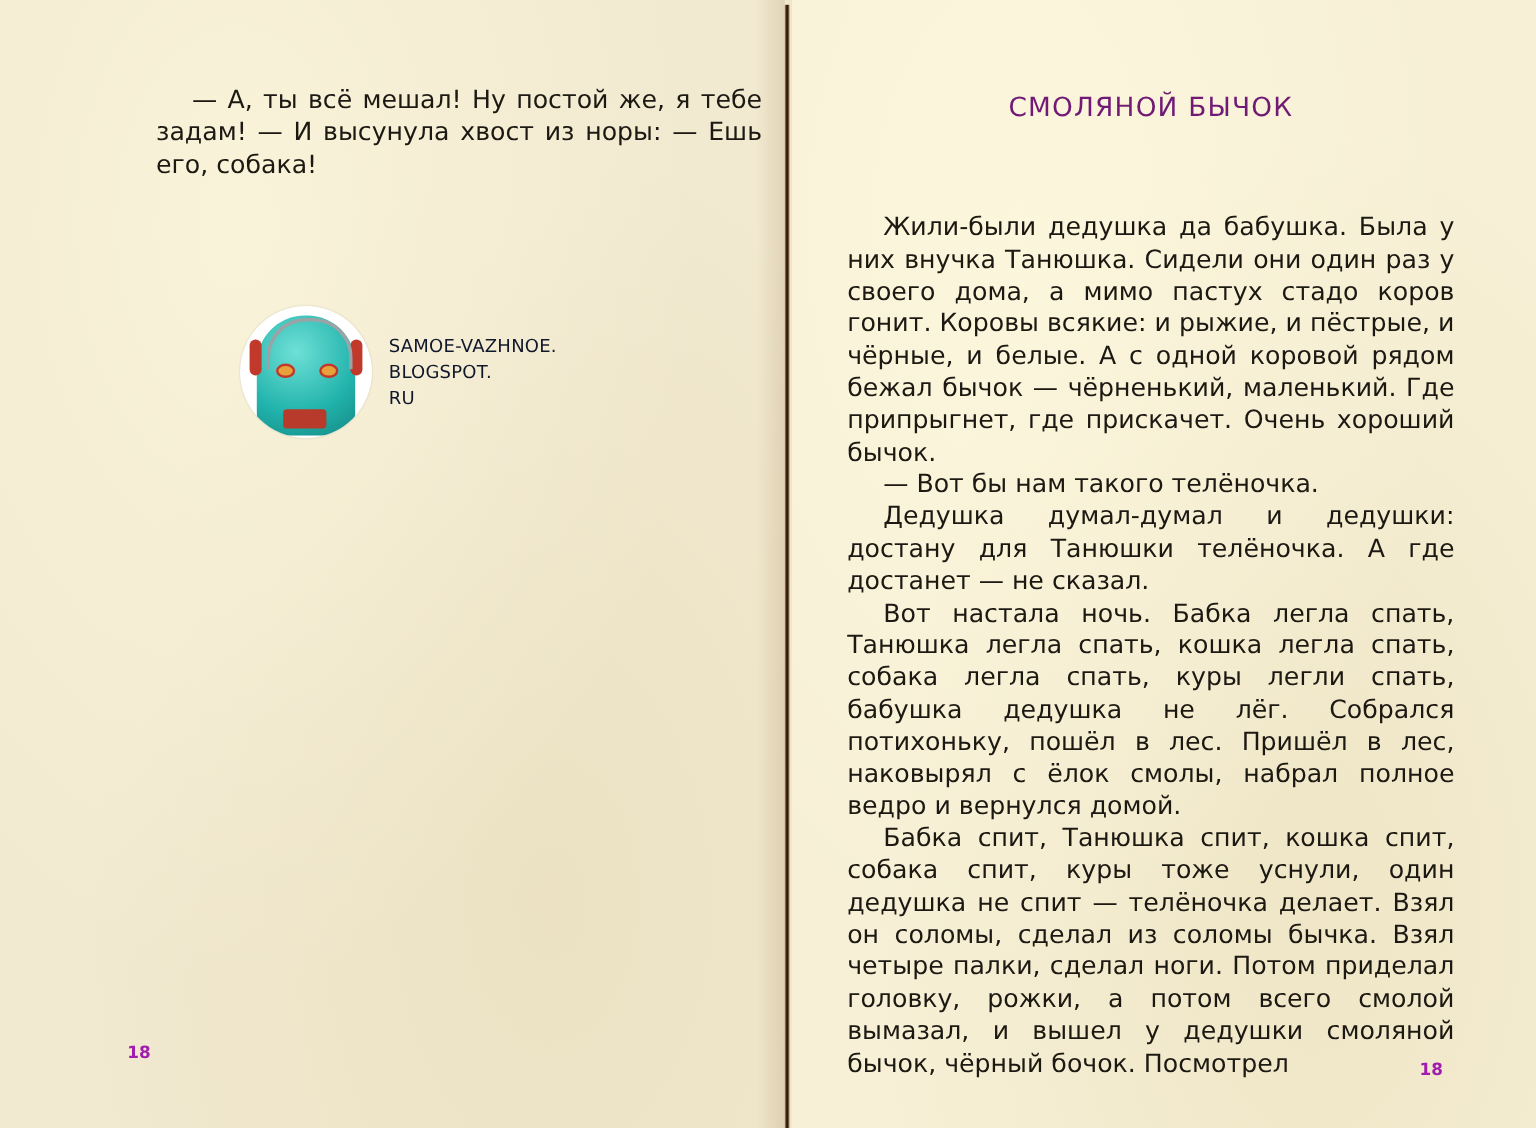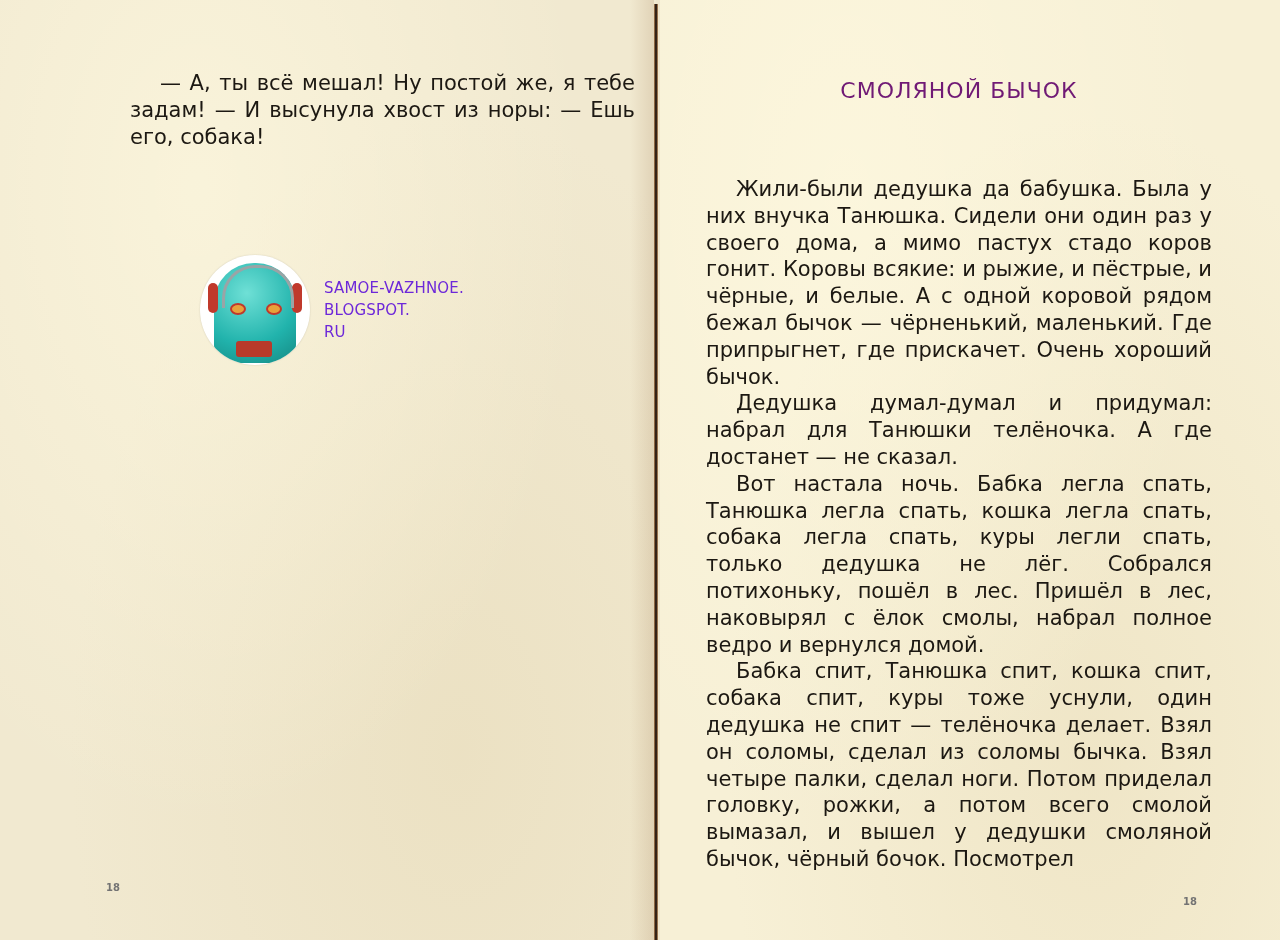--- a/index.html
+++ b/index.html
@@ -58,24 +58,23 @@
       left: 706px; top: 78px; width: 506px;
       text-align: center;
       font-family: "DejaVu Sans", sans-serif;
       font-size: 22px;
       letter-spacing: 1px;
       color: #701a75;
     }
     .page-number {
       position: absolute;
       font-family: "DejaVu Sans", sans-serif;
-      font-size: 10px;
+      font-size: 14px;
       font-weight: bold;
-      color: #737373;
-      margin-top: 12px;
+      color: #a21caf;
     }
     .pn-left { left: 106px; top: 870px; }
     .pn-right { left: 1183px; top: 884px; }
     .watermark {
       position: absolute;
       left: 200px; top: 255px;
       display: flex; align-items: center;
     }
     .robot-avatar {
       width: 110px; height: 110px;
@@ -113,21 +112,21 @@
       position: absolute; top: 28px; width: 10px; height: 30px;
       background: #c0392b; border-radius: 5px;
     }
     .robot-ear.l { left: 8px; }
     .robot-ear.r { left: 92px; }
     .watermark-text {
       margin-left: 14px;
       font-family: "DejaVu Sans", sans-serif;
       font-size: 15px;
       line-height: 22px;
-      color: #6d28d9;
+      color: #0f172a;
       letter-spacing: 0.2px;
     }
     .watermark-text div { white-space: nowrap; }
   </style>
 </head>
 <body>
 
 <div class="spread">
 
   <div class="page page-left">
@@ -157,19 +156,20 @@
 
   <div class="page-number pn-left">18</div>
 
   <div class="page page-right"></div>
   <div class="spine"></div>
 
   <div class="title">СМОЛЯНОЙ БЫЧОК</div>
 
   <div class="text right-text">
     <p class="indent">Жили-были дедушка да бабушка. Была у них внучка Танюшка. Сидели они один раз у своего дома, а мимо пастух стадо коров гонит. Коровы всякие: и рыжие, и пёстрые, и чёрные, и белые. А с одной коровой рядом бежал бычок — чёрненький, маленький. Где припрыгнет, где прискачет. Очень хороший бычок.</p>
-    <p class="indent">Дедушка думал-думал и придумал: набрал для Танюшки телёночка. А где достанет — не сказал.</p>
-    <p class="indent">Вот настала ночь. Бабка легла спать, Танюшка легла спать, кошка легла спать, собака легла спать, куры легли спать, только дедушка не лёг. Собрался потихоньку, пошёл в лес. Пришёл в лес, наковырял с ёлок смолы, набрал полное ведро и вернулся домой.</p>
+    <p class="indent">— Вот бы нам такого телёночка.</p>
+    <p class="indent">Дедушка думал-думал и дедушки: достану для Танюшки телёночка. А где достанет — не сказал.</p>
+    <p class="indent">Вот настала ночь. Бабка легла спать, Танюшка легла спать, кошка легла спать, собака легла спать, куры легли спать, бабушка дедушка не лёг. Собрался потихоньку, пошёл в лес. Пришёл в лес, наковырял с ёлок смолы, набрал полное ведро и вернулся домой.</p>
     <p class="indent">Бабка спит, Танюшка спит, кошка спит, собака спит, куры тоже уснули, один дедушка не спит — телёночка делает. Взял он соломы, сделал из соломы бычка. Взял четыре палки, сделал ноги. Потом приделал головку, рожки, а потом всего смолой вымазал, и вышел у дедушки смоляной бычок, чёрный бочок. Посмотрел</p>
   </div>
 
   <div class="page-number pn-right">18</div>
 </div>
 
 </body></html>

